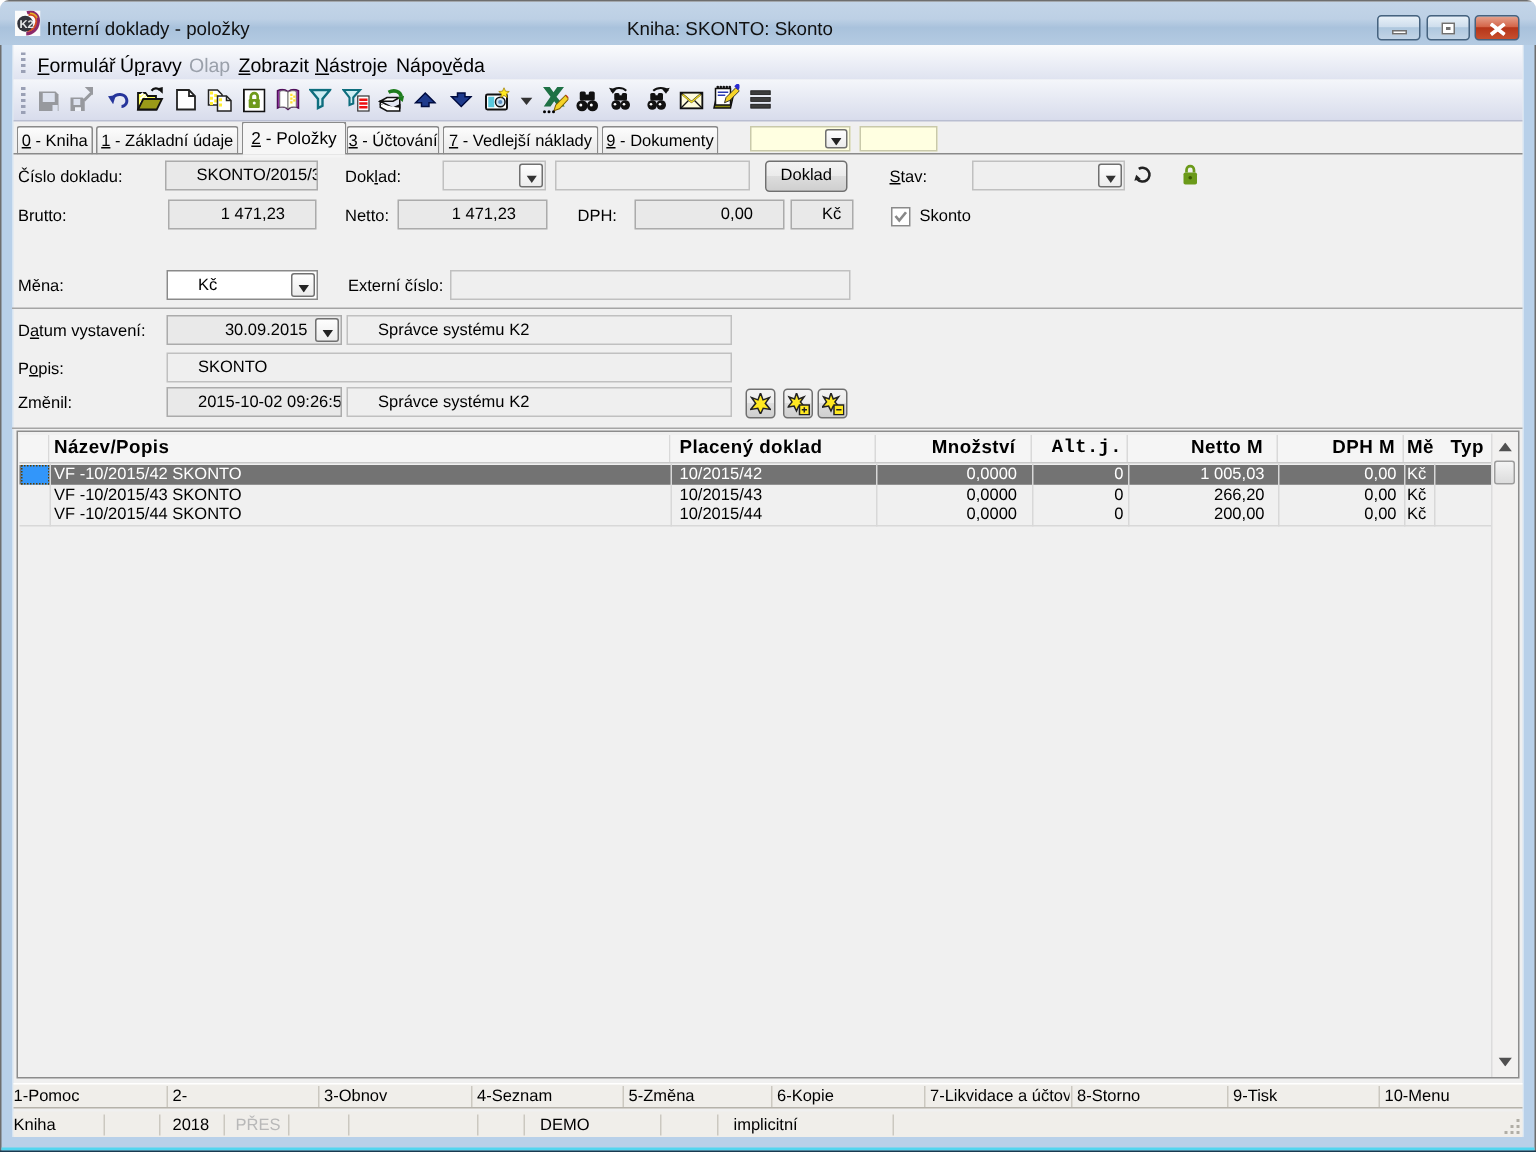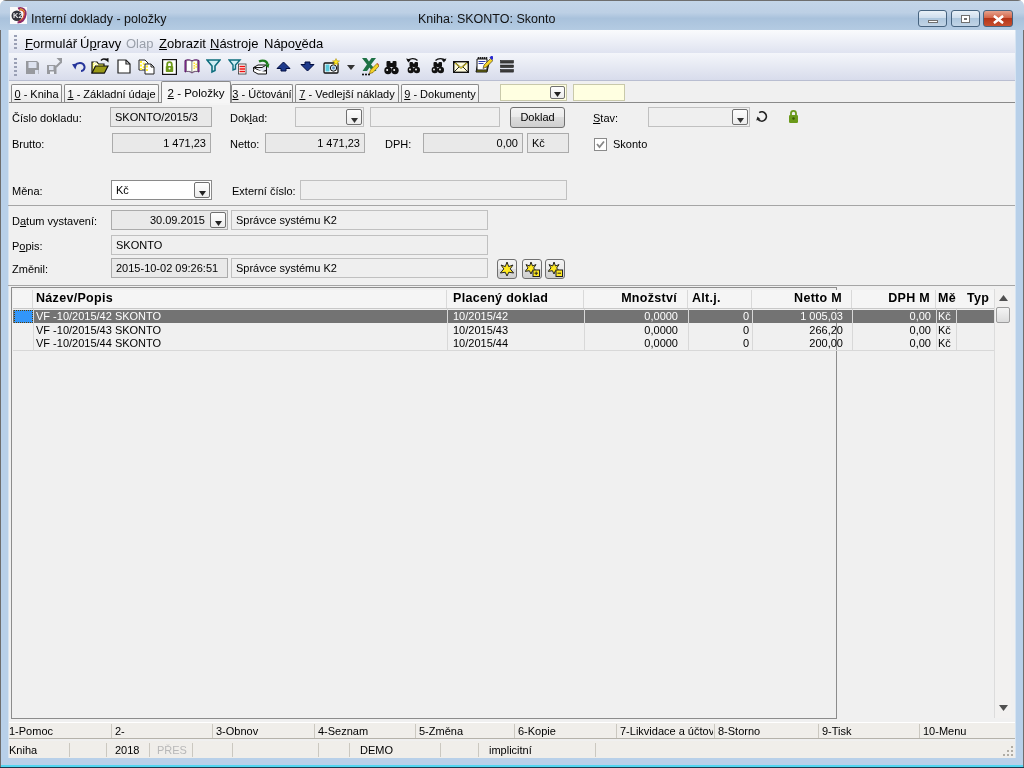--- a/index.html
+++ b/index.html
@@ -40,32 +40,32 @@
   .tab u { text-decoration:underline; }
   #tabactive { top:81px; height:22px; background:#f6f6f6; z-index:3; padding-top:5px; font-size:11.5px;}
   #tabline { left:9px; top:102px; width:1006px; height:1px; background:#8a8a8a; z-index:2; }
   #tabmask { top:103px; height:2px; background:#f4f4f4; z-index:4; }
   
   .yellow { background:#ffffe1; border:1px solid #c9c9aa; }
   
   .lbl { position:absolute; font-size:11px; color:#000; }
   .lbl u { text-decoration:underline; }
   .fld { position:absolute; height:20px; background:#e9e9e9; border:1px solid #ababab;
-    font-size:11px; line-height:18px; padding:0 4px; overflow:hidden; white-space:nowrap; }
+    font-size:11px; line-height:18px; padding:0 20px; overflow:hidden; white-space:nowrap; }
   .fld.lite { background:#efefef; border-color:#c0c0c0; }
   .fld.white { background:#fff; border-color:#8a8a8a; }
   .fld.rt { text-align:right; }
   .combo-arrow { position:absolute; right:1px; top:1px; width:16px; height:16px;
     background:linear-gradient(#fefefe,#ececec); border:1px solid #707070; border-radius:2px; text-align:center; }
   .combo-arrow svg { margin-top:5px; }
   .btn { position:absolute; background:linear-gradient(#f3f3f3 0%, #ebebeb 49%, #dddddd 50%, #cfcfcf 100%);
     border:1px solid #707070; border-radius:3px; font-size:11px; text-align:center; color:#000; }
   .sep { position:absolute; left:8px; width:1007px; height:1px; background:#a5a5a5; }
   
-  #grid { left:11px; top:287px; width:826px; height:432px; background:#f0f0f0;
+  #grid { left:11px; top:287px; width:1002px; height:432px; background:#f0f0f0;
     border:1px solid #8c8c8c; }
   .gh { position:absolute; top:2px; height:18px; font-weight:bold; font-size:12.5px; letter-spacing:0.3px; background:#f5f5f5;
     border-right:1px solid #d9d9d9; line-height:17px; padding:0 4px; overflow:hidden;}
   .gc { position:absolute; font-size:11px; line-height:13px; height:13px; padding:0 4px; white-space:nowrap; overflow:hidden;}
   .grow-sel { background:#737373; color:#fff; }
   
   #fbar { left:9px; top:722px; width:1006px; height:17px; background:#f0eeea;
     border-top:1px solid #ffffff; border-bottom:1px solid #b5b2aa; }
   #sbar { left:9px; top:741px; width:1006px; height:17px; background:#f0eeea; }
   .fcell { position:absolute; top:2px; font-size:11px; color:#000; }
@@ -383,21 +383,21 @@
         <path d="M9.5 11.2h3.5" stroke="#222"></path>
       </svg></div>
   <div class="sep" style="top:285px;"></div>
 
   <div class="abs" id="grid">
 
     <div class="gh" style="left:1px; top:2px; width:20px;"></div>
     <div class="gh" style="left:21px; top:2px; width:414px; padding-left:3px;">Název/Popis</div>
     <div class="gh" style="left:435px; top:2px; width:137px; padding-left:6px;">Placený doklad</div>
     <div class="gh" style="left:572px; top:2px; width:104px; text-align:right; padding-right:10px;">Množství</div>
-    <div class="gh" style="left:676px; top:2px; width:64px; padding-right:3px;">Alt.j.</div>
+    <div class="gh" style="left:676px; top:2px; width:64px; text-align:right; padding-right:3px;font-family:Liberation Mono, monospace;">Alt.j.</div>
     <div class="gh" style="left:740px; top:2px; width:100px; text-align:right; padding-right:9px;">Netto M</div>
     <div class="gh" style="left:840px; top:2px; width:84px; text-align:right; padding-right:5px;">DPH M</div>
     <div class="gh" style="left:924px; top:2px; width:20px; padding:0 0 0 2px; border-right:none;">Mě</div>
     <div class="gh" style="left:944px; top:2px; width:38px; padding-left:11px; border-right:none;">Typ d</div>
     <div class="abs" style="left:1px; top:20px; width:981px; height:1px; background:#c8c8c8;"></div>
 
     <div class="abs grow-sel" style="left:1px; top:22px; width:981px; height:13px;"></div>
     <div class="abs" style="left:2px; top:22px; width:19px; height:13px; background:#3296fa; outline:1px dotted #5a3c00; outline-offset:-1px;"></div>
     <div class="gc grow-sel" style="left:21px; top:22px; width:414px; padding-left:3px;">VF -10/2015/42 SKONTO</div>
     <div class="gc grow-sel" style="left:435px; top:22px; width:137px; padding-left:6px;">10/2015/42</div>

